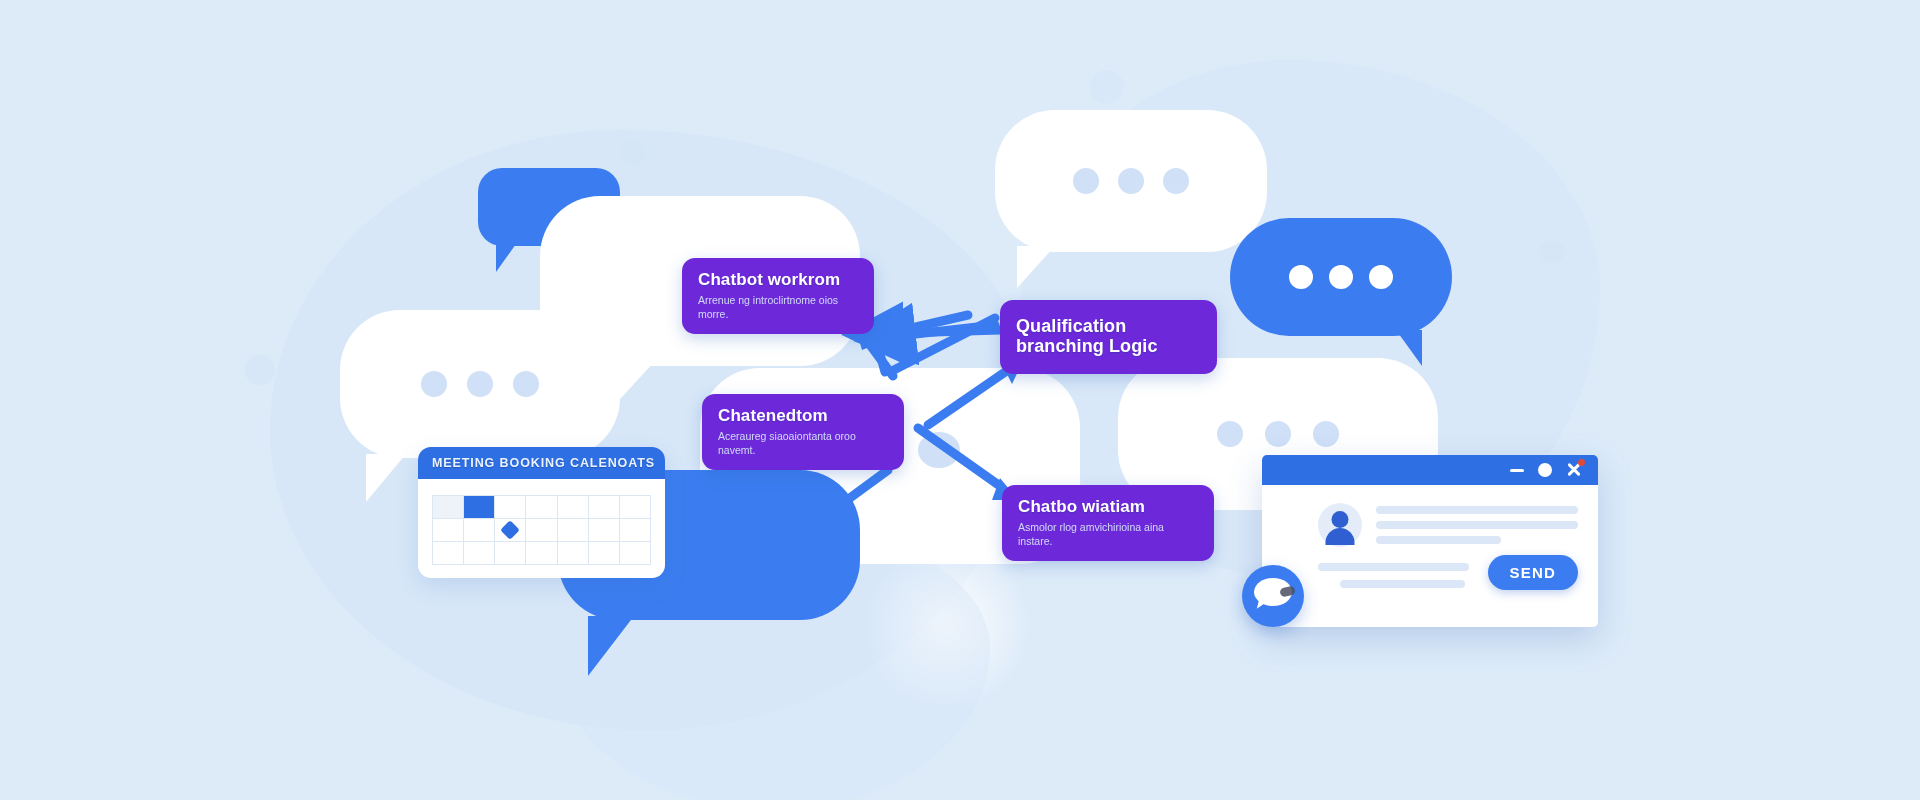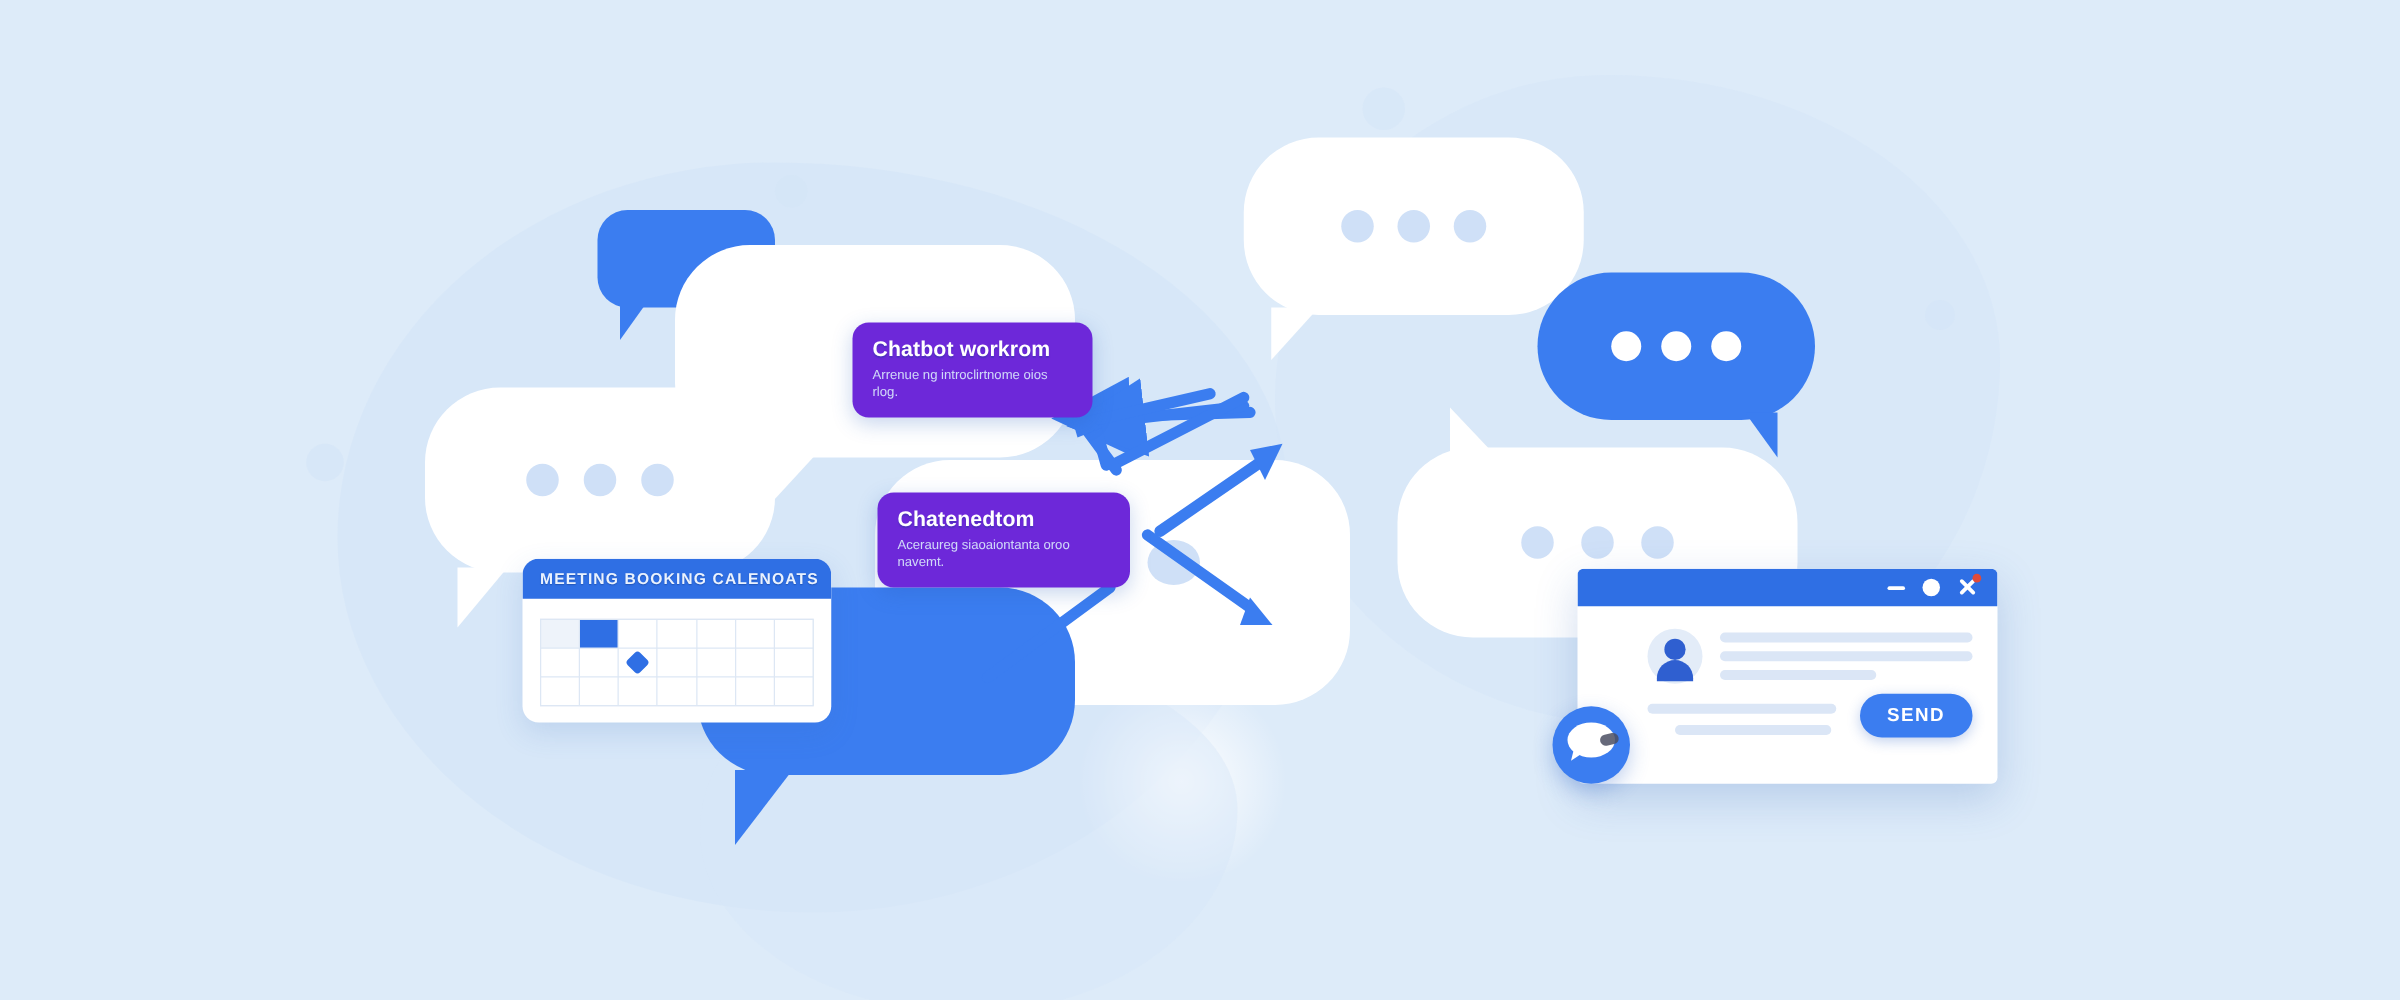--- a/index.html
+++ b/index.html
@@ -235,29 +235,37 @@
       <div></div>
       <div></div>
       <div></div>
       <div></div>
       <div></div>
     </div>
   </div>
 
   <div class="node" style="left:682px;top:258px;width:160px;">
     <div class="t">Chatbot workrom</div>
-    <div class="s">Arrenue ng introclirtnome oios rlog.</div>
-  </div>
-
+    <div class="s">Arrenue ng introclirtnome oios morre.</div>
+  </div>
+
+  <div class="node tall" style="left:1000px;top:300px;width:185px;padding-top:16px;padding-bottom:18px;">
+    <div class="t">Qualification</div>
+    <div class="t">branching Logic</div>
+  </div>
 
   <div class="node" style="left:702px;top:394px;width:170px;">
     <div class="t">Chatenedtom</div>
     <div class="s">Aceraureg siaoaiontanta oroo navemt.</div>
   </div>
 
+  <div class="node" style="left:1002px;top:485px;width:180px;">
+    <div class="t">Chatbo wiatiam</div>
+    <div class="s">Asmolor rlog amvichirioina aina instare.</div>
+  </div>
 
   <div class="win" style="left:1262px;top:455px;width:336px;height:172px;">
     <div class="bar">
       <span class="mini" title="minimize"></span>
       <span class="maxi" title="maximize"></span>
       <span class="closewrap" title="close">
         <b></b>
           <i></i>
           <span class="dot-red"></span>
       </span>

